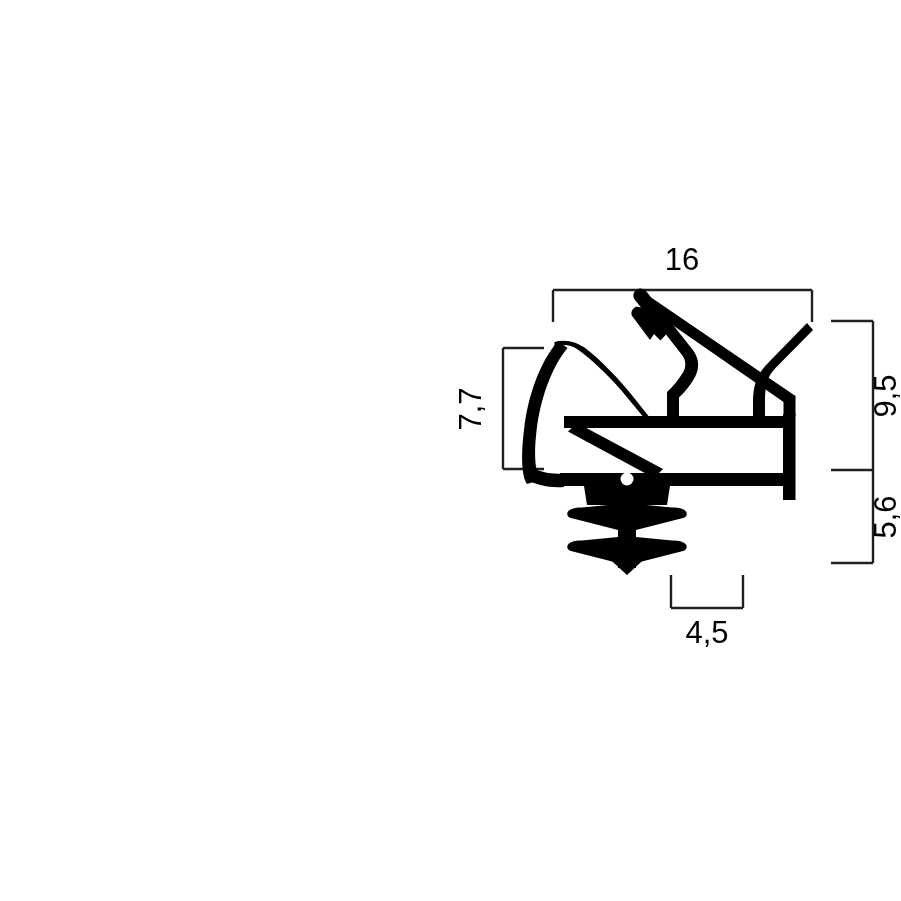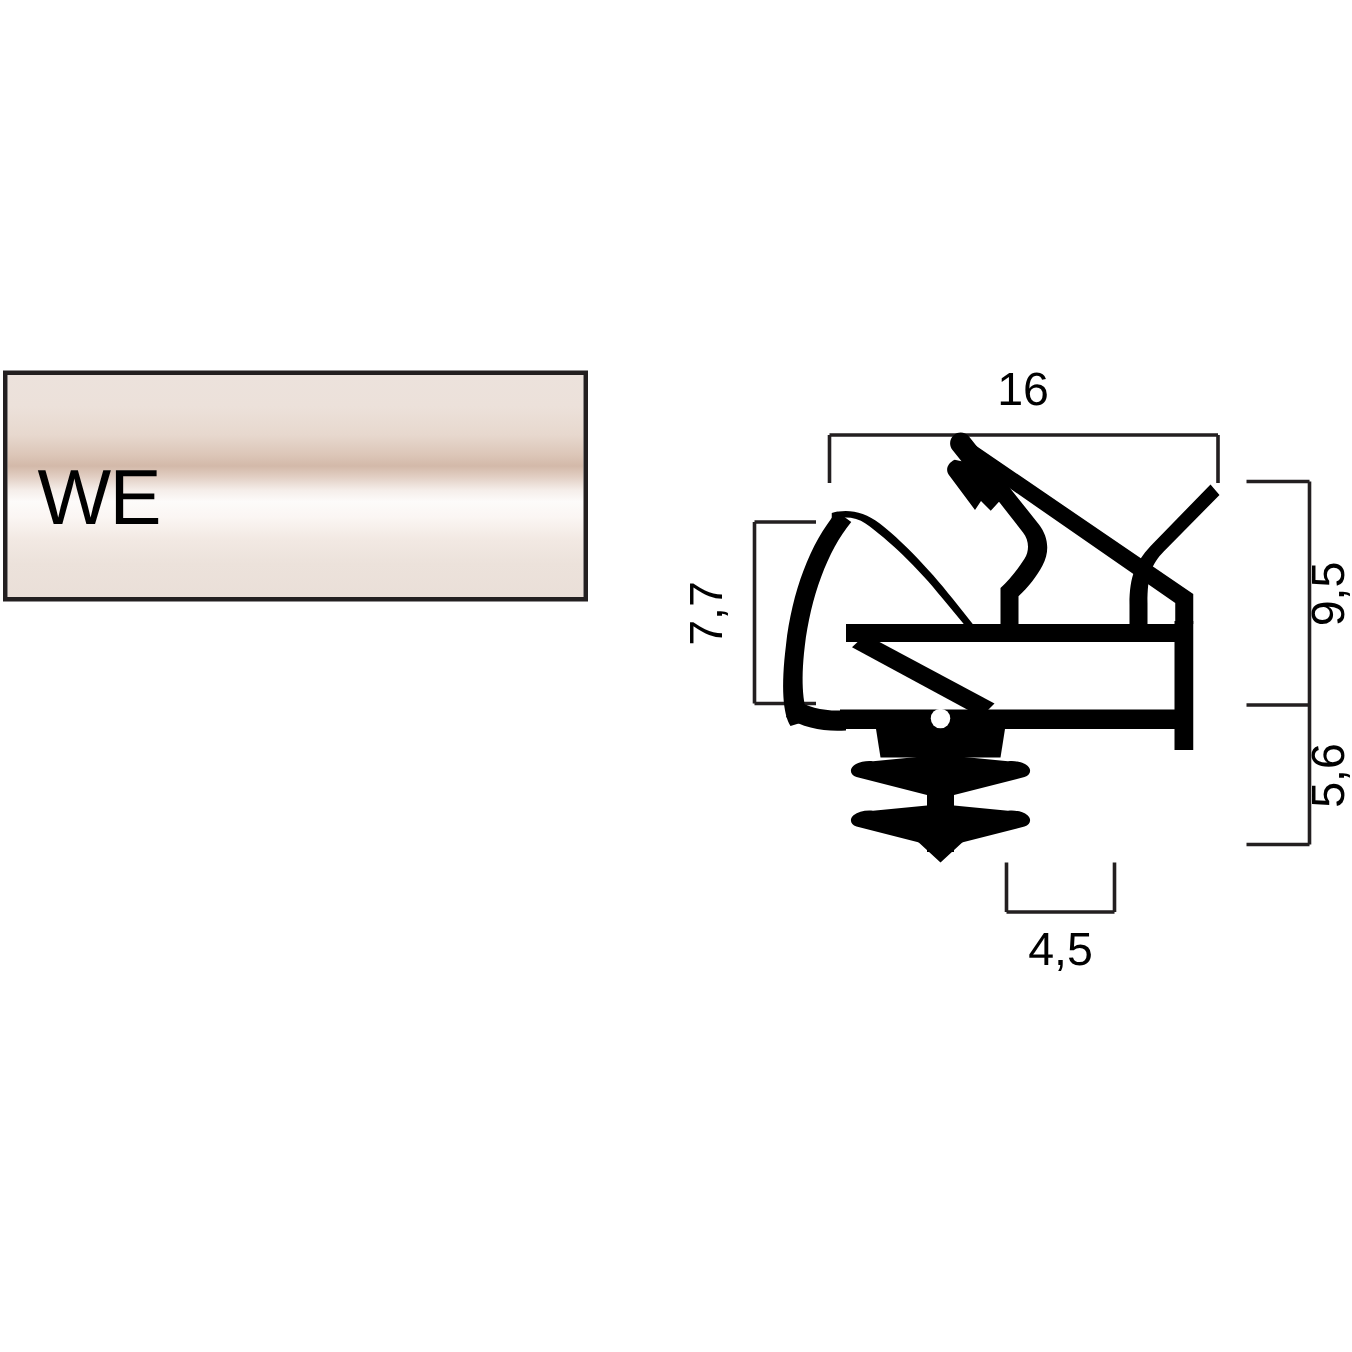--- a/index.html
+++ b/index.html
@@ -74,23 +74,20 @@
     font-family: "Liberation Sans", sans-serif;
     font-size: 31px;
     fill: #000000;
   }
 </style>
 </head>
 <body>
 
 <div id="canvas">
 
-  <div class="swatch">
-    <span class="swatch-label">WE</span>
-  </div>
 
   <div class="drawing">
     <svg width="481" height="430" viewBox="0 0 481 430" xmlns="http://www.w3.org/2000/svg">
 
       <g fill="none" stroke="#231f20" stroke-width="2.4">
 
         <path d="M117,60 L117,92 M117,60 L376,60 M376,60 L376,92"></path>
 
         <path d="M108,118 L67,118 M67,118 L67,239 M67,239 L108,239"></path>
 

